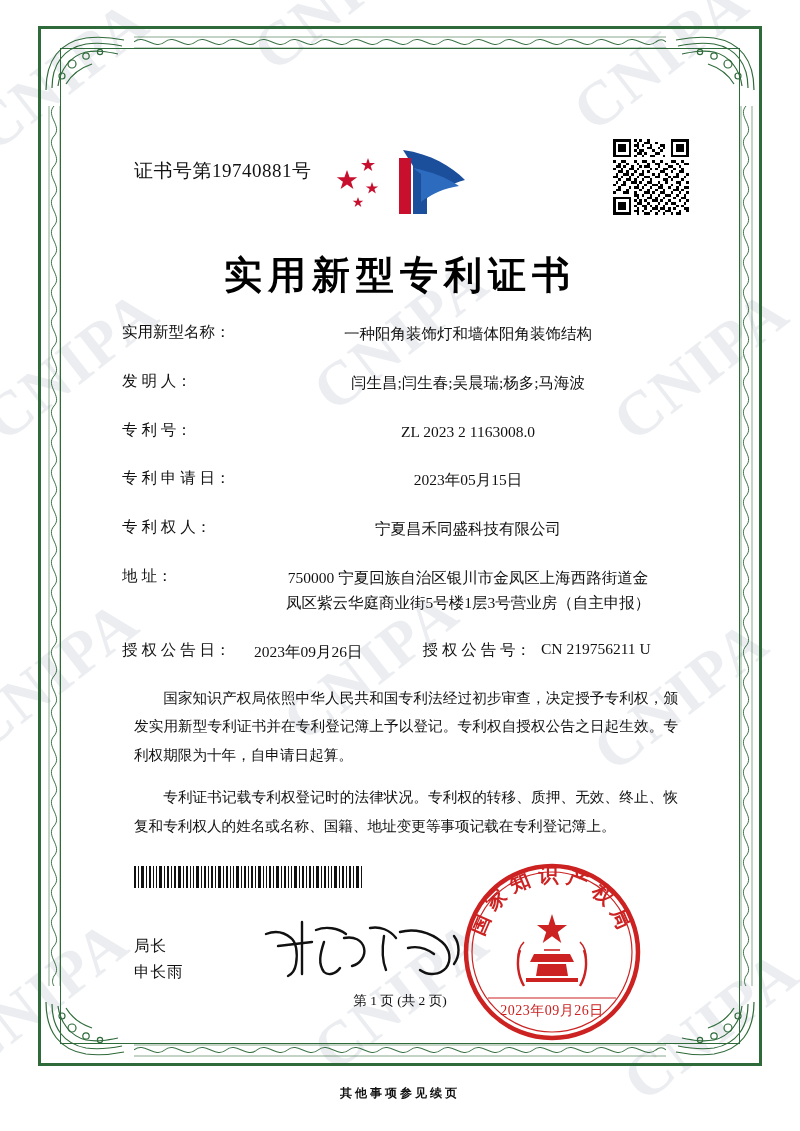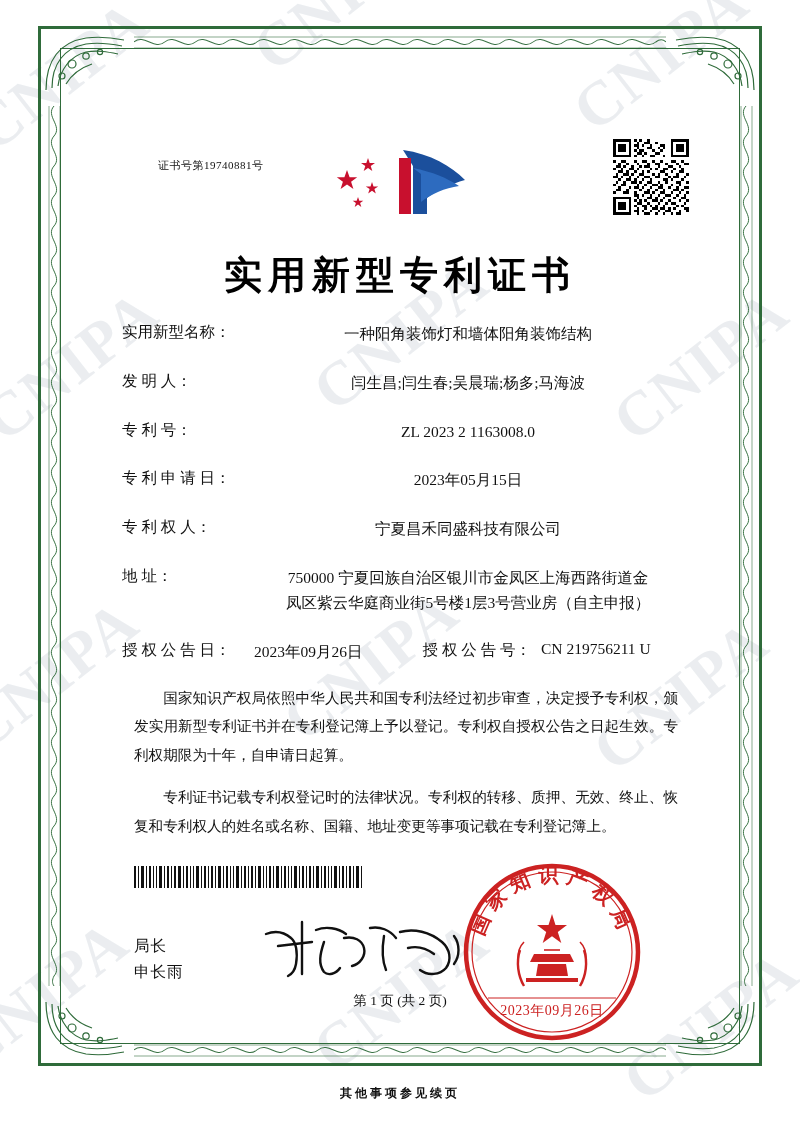--- a/index.html
+++ b/index.html
@@ -91,24 +91,23 @@
     top: 46px;
     right: 60px;
     bottom: 46px;
   }
 
   #cert-number {
     position: absolute;
     left: 36px;
     top: 86px;
     font-family: "Liberation Serif", "DejaVu Serif", serif;
-    font-size: 11px;
+    font-size: 19px;
     color: #111;
     letter-spacing: 0.5px;
-    margin-left: 24px;
   }
 
   #qr-code {
     position: absolute;
     right: 10px;
     top: 66px;
     width: 78px;
     height: 78px;
     background: #fff;
     border: 1px solid #fff;

